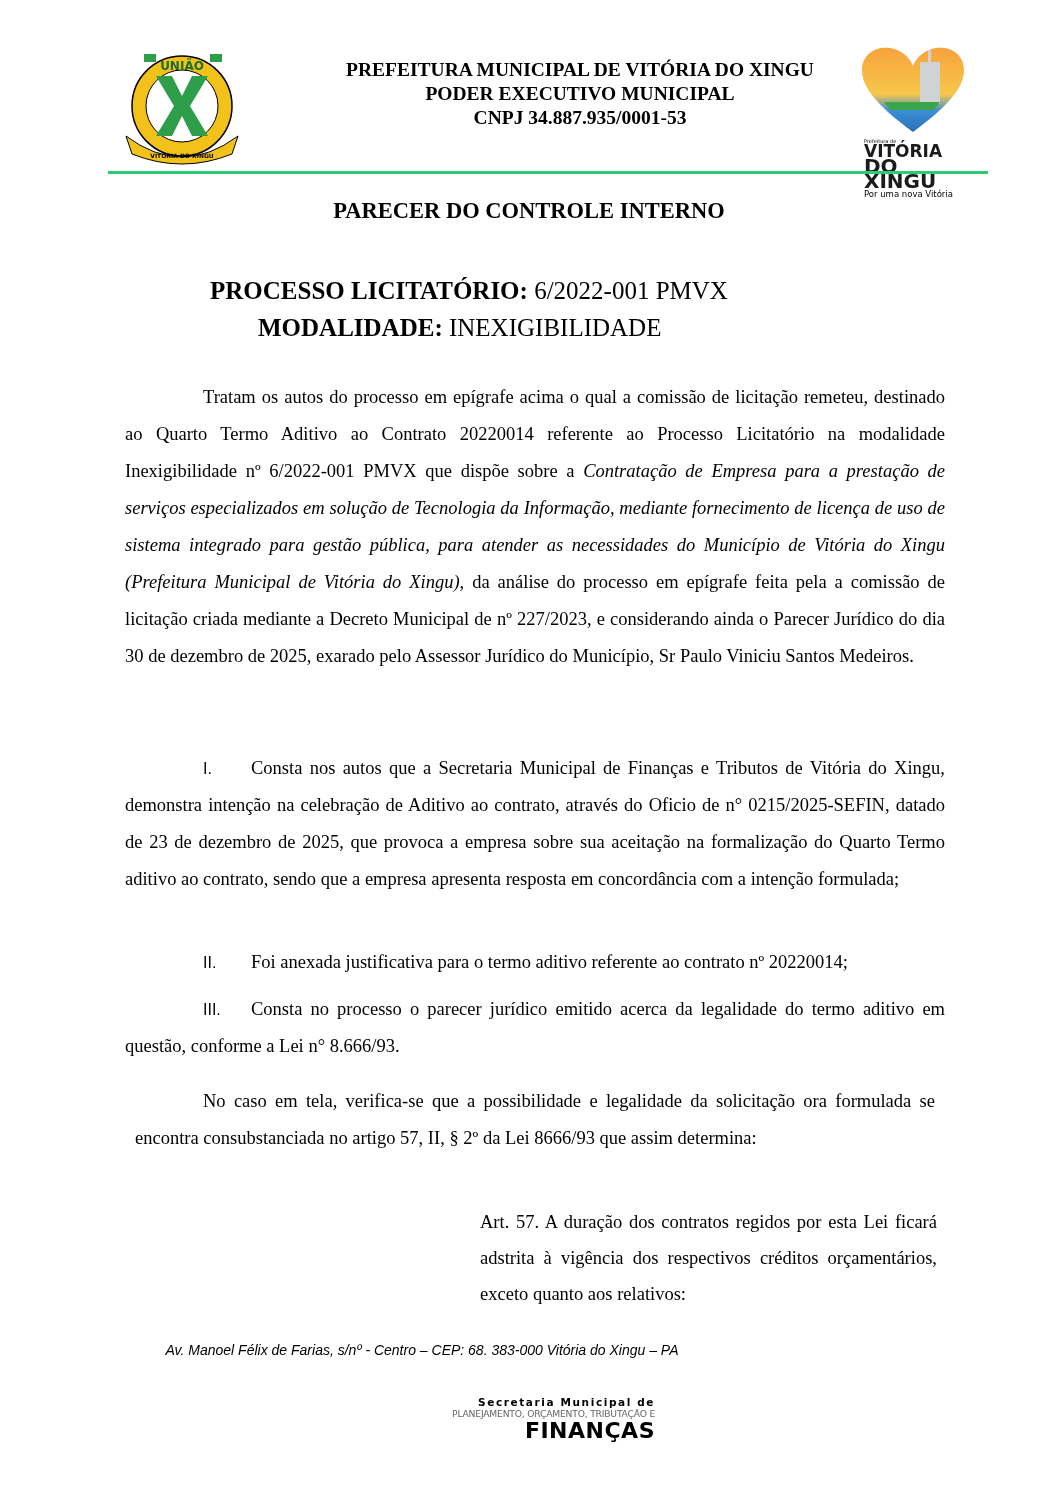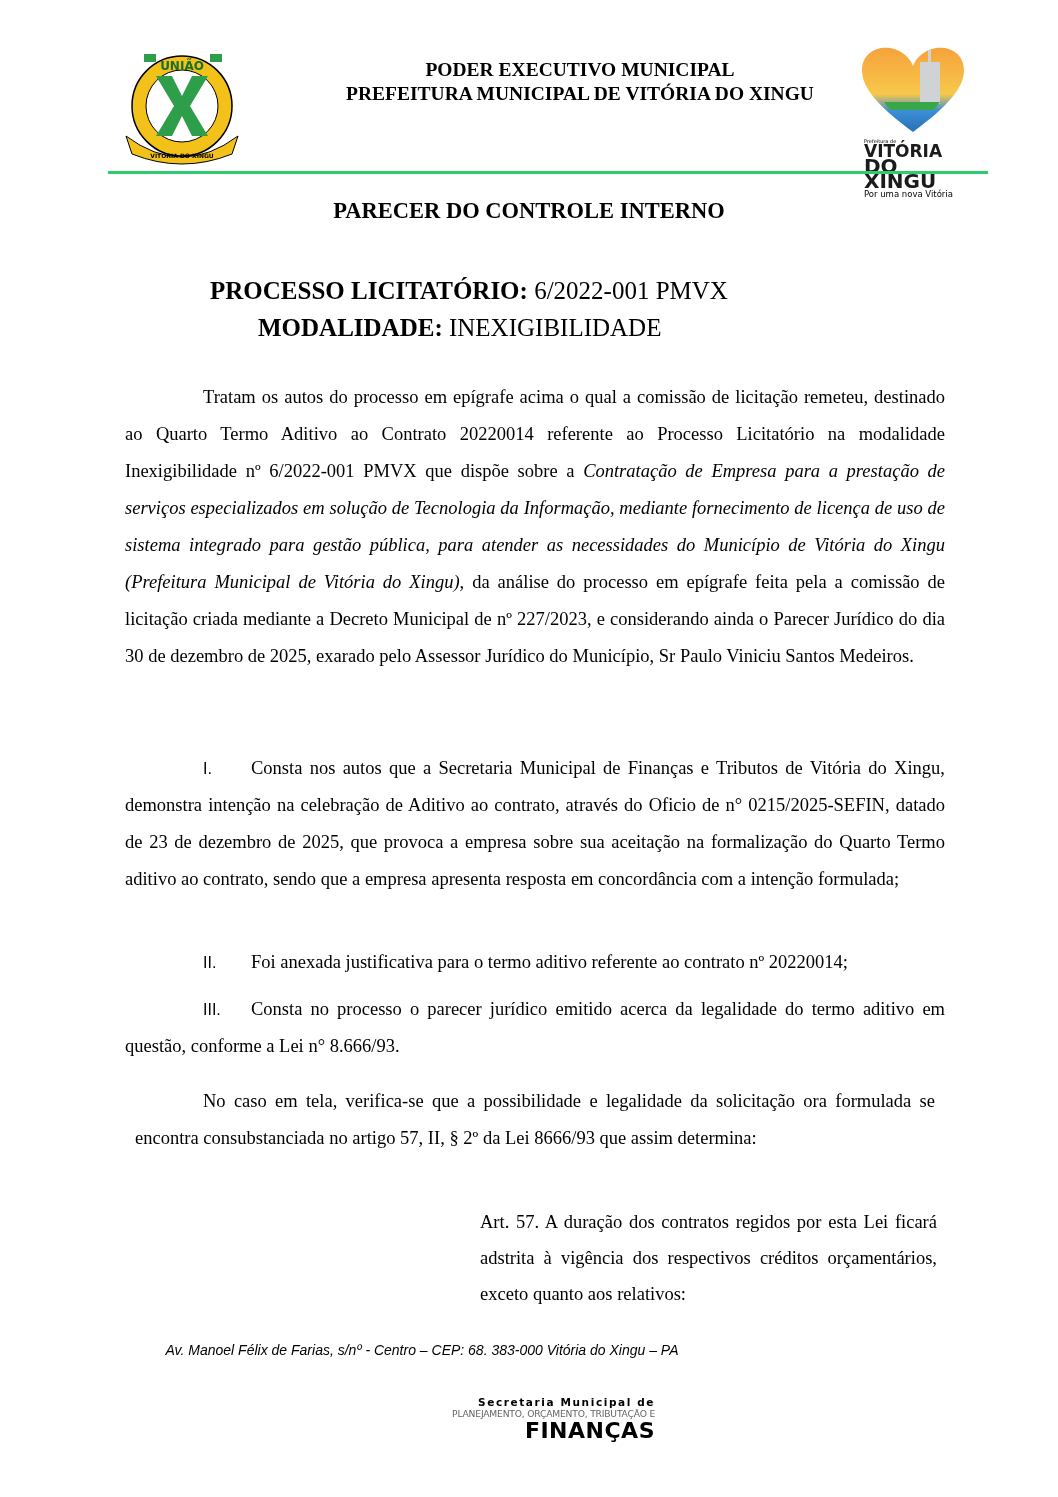--- a/index.html
+++ b/index.html
@@ -41,22 +41,23 @@
     <circle cx="62" cy="58" r="50" fill="#f2c21b" stroke="#000" stroke-width="1.5"></circle>
     <circle cx="62" cy="58" r="36" fill="#fff" stroke="#000" stroke-width="1"></circle>
     <path d="M36 28 L52 28 L62 48 L72 28 L88 28 L70 58 L88 88 L72 88 L62 68 L52 88 L36 88 L54 58 Z" fill="#2e9e4a"></path>
     <path d="M6 88 Q62 130 118 88 L112 106 Q62 126 12 106 Z" fill="#f2c21b" stroke="#000" stroke-width="1"></path>
     <text x="62" y="22" text-anchor="middle" font-size="12" font-weight="bold" font-family="DejaVu Sans, sans-serif" fill="#1a6e2e">UNIÃO</text>
     <text x="62" y="110" text-anchor="middle" font-size="6" font-weight="bold" font-family="DejaVu Sans, sans-serif">VITÓRIA DO XINGU</text>
   </svg>
 </div>
 
 <div class="abs hdr-lines">
+  <div class="l">PREFEITURA MUNICIPAL DE VITÓRIA DO XINGU</div>
   <div class="l">PODER EXECUTIVO MUNICIPAL</div>
-  <div class="l">PREFEITURA MUNICIPAL DE VITÓRIA DO XINGU</div>
+  <div class="l">CNPJ 34.887.935/0001-53</div>
 </div>
 
 <div class="abs brand">
   <svg width="110" height="90" viewBox="0 0 110 90">
     <defs>
         <linearGradient id="g" x1="0" y1="0" x2="0" y2="1">
           <stop offset="0" stop-color="#f6a23c"></stop>
           <stop offset="0.55" stop-color="#f7c84a"></stop>
           <stop offset="0.75" stop-color="#3b8fd6"></stop>
           <stop offset="1" stop-color="#2a6fb8"></stop>

